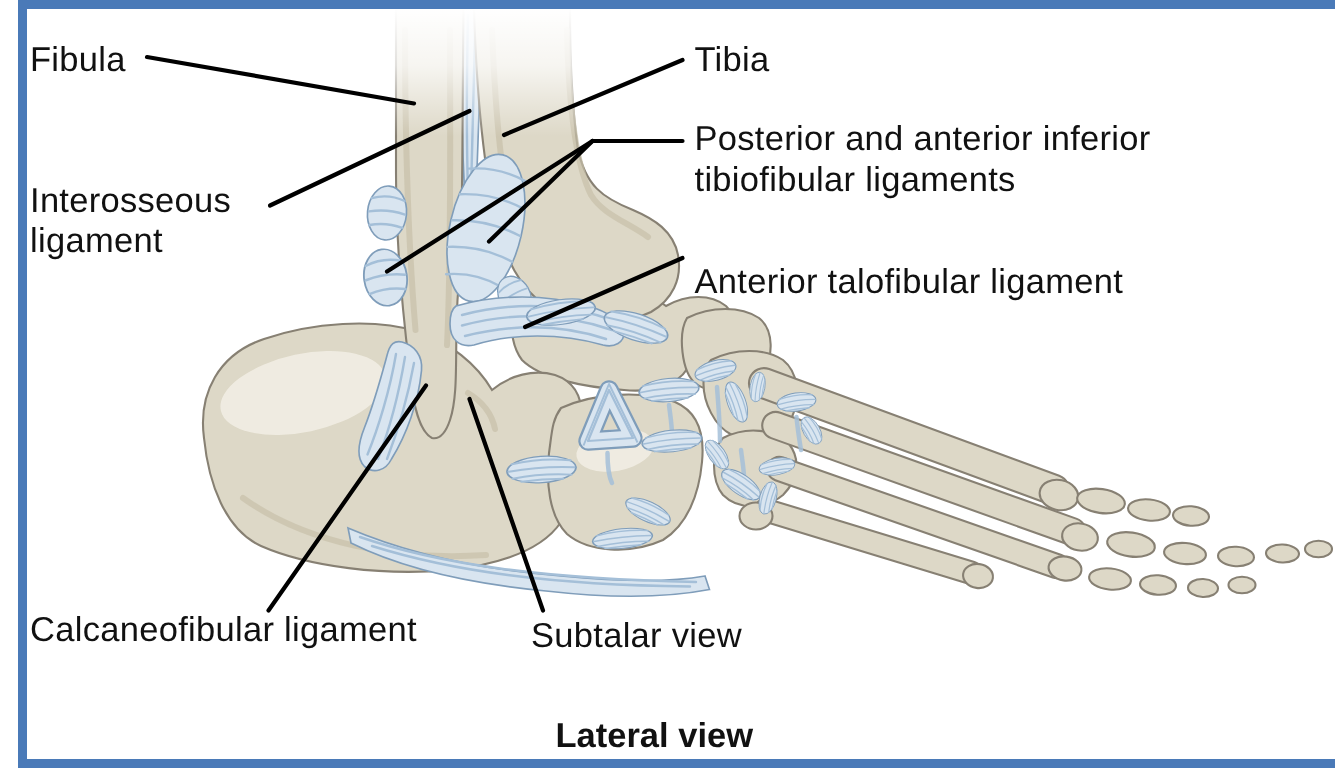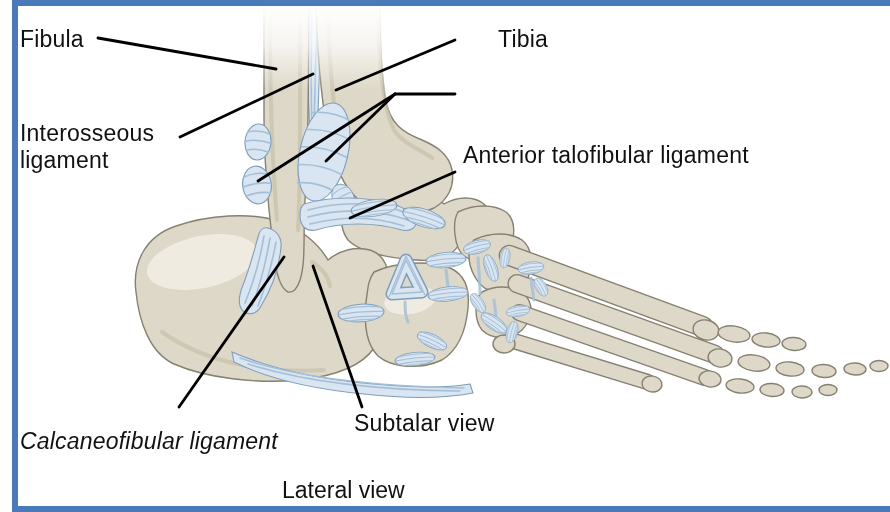--- a/index.html
+++ b/index.html
@@ -17,21 +17,21 @@
   .label{
     position:absolute;
     color:var(--label-text,#111111);
     font-size:23px;line-height:1.18;
     letter-spacing:0.2px;
     white-space:normal;
   }
   .caption{
     position:absolute;
     color:var(--label-text,#111111);
-    font-size:23px;text-align:left;
+    font-size:23px;text-align:right;font-weight:bold;
   }
   
   .bone{fill:var(--bone,#ddd8c7);stroke:var(--bone-outline,#878073);stroke-width:1.4;}
   .hl{fill:var(--bone-highlight,#f1eee4);stroke:none;opacity:.85;}
   .shln{fill:none;stroke:var(--bone-shadow,#c8c0aa);stroke-width:4;opacity:.7;stroke-linecap:round;}
   .ligf{fill:var(--ligament,#d8e4ef);stroke:var(--ligament-outline,#7f9dba);stroke-width:1.1;}
   .ligs{fill:none;stroke:var(--ligament-streak,#a4bfd8);stroke-width:1.6;stroke-linecap:round;}
   .stem{fill:none;stroke:var(--ligament-streak,#a4bfd8);stroke-width:3;opacity:.85;stroke-linecap:round;}
   .leader{fill:none;stroke:var(--leader-line,#000000);stroke-width:2.8;stroke-linecap:round;}
 </style>
@@ -217,25 +217,26 @@
       <path d="M383,94 L314,161" class="leader"></path>
       <path d="M383,94 L246,181" class="leader"></path>
       <path d="M443,172 L338,218" class="leader"></path>
       <path d="M167,407 L272,257" class="leader"></path>
       <path d="M350,407 L301,266" class="leader"></path>
     </g>
   </svg>
 
   <div class="label" style="left:2px;top:20px;width:120px;">Fibula</div>
 
-  <div class="label" style="left:445px;top:20px;width:120px;text-align:center;">Tibia</div>
+  <div class="label" style="left:445px;top:20px;width:120px;">Tibia</div>
 
   <div class="label" style="left:2px;top:114px;width:165px;">Interosseous ligament</div>
 
-
-  <div class="label" style="left:445px;top:136px;width:330px;">Anterior talofibular ligament</div>
-
-  <div class="label" style="left:2px;top:422px;width:280px;font-style:italic;">Calcaneofibular ligament</div>
+  <div class="label" style="left:445px;top:73px;width:340px;">Posterior and anterior inferior tibiofibular ligaments</div>
+
+  <div class="label" style="left:445px;top:168px;width:330px;">Anterior talofibular ligament</div>
+
+  <div class="label" style="left:2px;top:400px;width:280px;">Calcaneofibular ligament</div>
 
   <div class="label" style="left:336px;top:404px;width:200px;">Subtalar view</div>
 
   <div class="caption" style="left:264px;top:471px;width:220px;">Lateral view</div>
 </div>
 
 </body></html>

